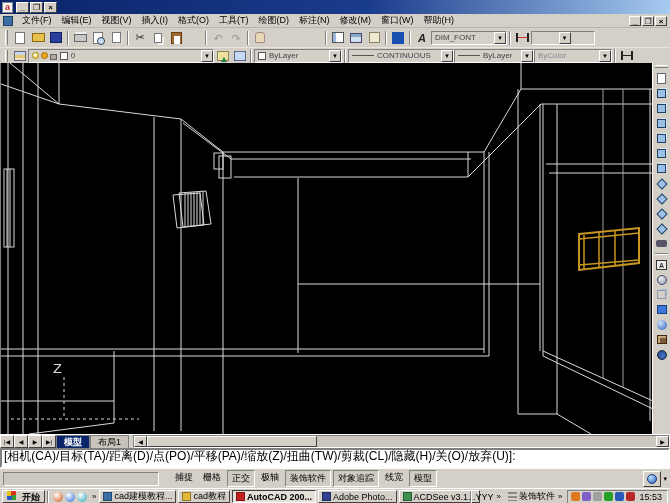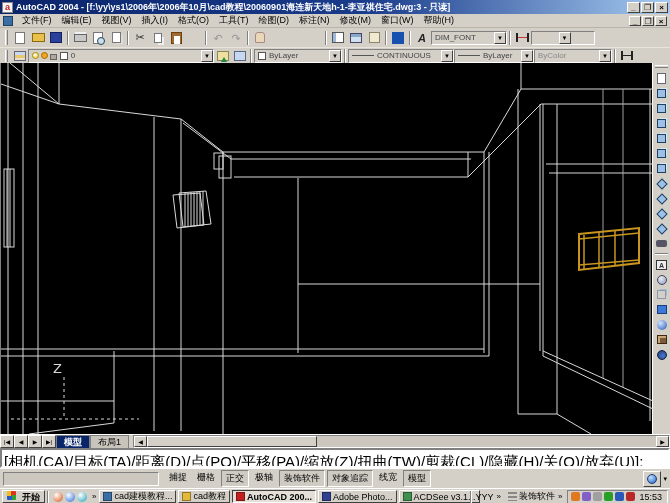--- a/index.html
+++ b/index.html
@@ -89,24 +89,24 @@
   
   .tabrow{height:14px;flex:0 0 14px;display:flex;align-items:stretch;background:#d4d0c8;border-top:1px solid #fff;}
   .tnav{width:14px;display:flex;align-items:center;justify-content:center;background:#d4d0c8;border:1px solid;border-color:#fff #404040 #404040 #fff;font-size:6px;}
   .tab{padding:0 7px;display:flex;align-items:center;border:1px solid #808080;border-bottom:none;background:#c8c4bc;white-space:nowrap;}
   .tab.active{background:#0a246a;color:#fff;font-weight:bold;}
   .hscroll{flex:1 1 auto;display:flex;align-items:stretch;margin-left:4px;background:#cbc7bf;border:1px solid;border-color:#808080 #fff #fff #808080;}
   .harrow{width:13px;background:#d4d0c8;border:1px solid;border-color:#fff #404040 #404040 #fff;font-size:6px;display:flex;align-items:center;justify-content:center;}
   .hthumb{width:170px;background:#d4d0c8;border:1px solid;border-color:#fff #404040 #404040 #fff;}
 
   
-  .cmd{height:20px;flex:0 0 20px;background:#fff;border:2px solid;border-color:#808080 #fff #fff #808080;padding:7px 2px;font-size:15px;line-height:10px;overflow:hidden;}
-
-  
-  .statusbar{height:20px;flex:0 0 20px;display:flex;align-items:center;padding:0 3px;gap:6px;border-top:1px solid #fff;}
+  .cmd{height:20px;flex:0 0 20px;background:#fff;border:2px solid;border-color:#808080 #fff #fff #808080;padding:1px 2px;font-size:12px;line-height:10px;overflow:hidden;}
+
+  
+  .statusbar{height:20px;flex:0 0 20px;display:flex;align-items:center;padding:0 3px;gap:12px;border-top:1px solid #fff;}
   .coordbox{width:156px;height:14px;background:#ccc8c0;border:1px solid;border-color:#808080 #fff #fff #808080;}
   .toggle{padding:1px 4px;white-space:nowrap;}
   .toggle.pressed{border:1px solid;border-color:#808080 #fff #fff #808080;background:#cfcbc3;}
   .sb-right{margin-left:auto;display:flex;align-items:center;gap:2px;}
   .commbtn{width:18px;height:16px;border:1px solid;border-color:#fff #404040 #404040 #fff;display:flex;align-items:center;justify-content:center;}
   .globe{width:10px;height:10px;border-radius:50%;background:radial-gradient(circle at 35% 30%,#bfe0ff,#2060c0);border:1px solid #1a3c80;}
   .sbarrow{font-size:7px;}
 
   
   .taskbar{height:16px;flex:0 0 16px;display:flex;align-items:center;background:#d4d0c8;border-top:1px solid #fff;padding:0 2px;gap:2px;overflow:hidden;}
@@ -127,21 +127,20 @@
   .trayic{width:9px;height:9px;border-radius:2px;}
   .clock{padding:0 2px;white-space:nowrap;}
 </style>
 </head>
 <body>
 
 <div id="root">
 
   <div class="titlebar">
     <span class="appic">a</span>
-    <span class="title-text">AutoCAD 2004 - [f:\yy\ys1\2006年\2006年10月\cad教程\20060901海连新天地h-1-李亚祺住宅.dwg:3 - 只读]</span>
     <span class="winbtns">
       <span class="wbtn">_</span>
       <span class="wbtn">❐</span>
       <span class="wbtn">×</span>
     </span>
   </div>
 
   <div class="menubar">
     <span class="docic"></span>
     <span id="menu-items" style="display:flex;">

